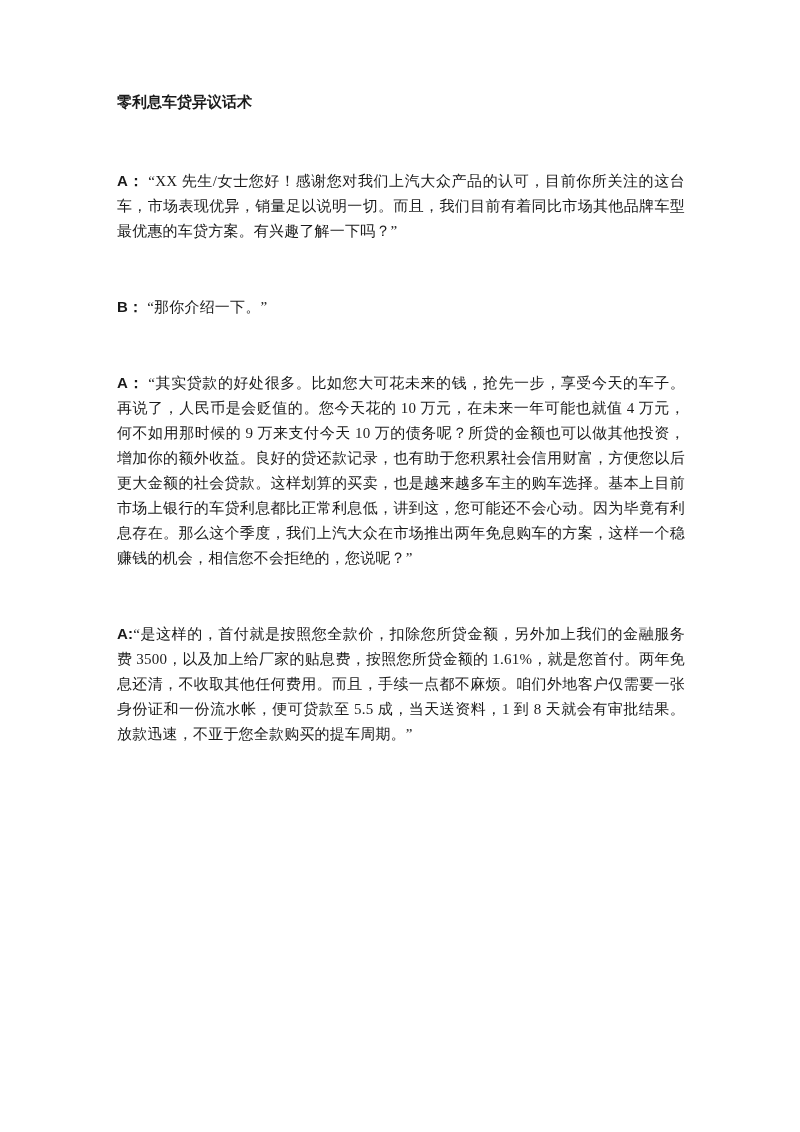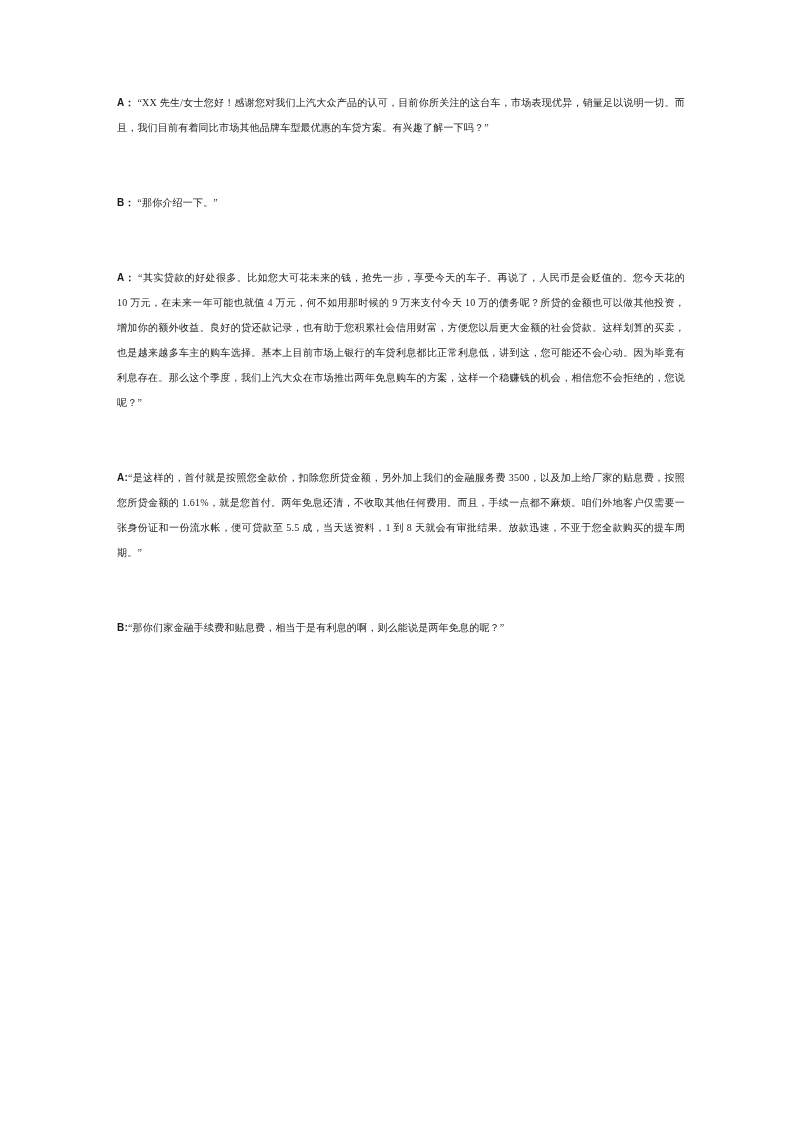--- a/index.html
+++ b/index.html
@@ -21,41 +21,41 @@
     padding: 90px 115px 0 117px;
     background: #ffffff;
   }
   .doc-title {
     font-size: 15px;
     font-weight: bold;
     line-height: 25px;
     margin: 0 0 53px 0;
   }
   .para {
-    font-size: 10px;
+    font-size: 15px;
     line-height: 25px;
     margin: 0 0 50px 0;
     text-align: justify;
     letter-spacing: 0.2px;
   }
   .speaker {
     font-weight: bold;
     font-family: "Liberation Sans", "DejaVu Sans", sans-serif;
   }
 </style>
 </head>
 <body>
 
 <div class="page">
+  <h1 class="doc-title">零利息车贷异议话术</h1>
   <div>
   <p class="para"><span class="speaker">A：</span><span class="text"> “XX 先生/女士您好！感谢您对我们上汽大众产品的认可，目前你所关注的这台车，市场表现优异，销量足以说明一切。而且，我们目前有着同比市场其他品牌车型最优惠的车贷方案。有兴趣了解一下吗？”</span></p>
 
   <p class="para"><span class="speaker">B：</span><span class="text"> “那你介绍一下。”</span></p>
 
   <p class="para"><span class="speaker">A：</span><span class="text"> “其实贷款的好处很多。比如您大可花未来的钱，抢先一步，享受今天的车子。再说了，人民币是会贬值的。您今天花的 10 万元，在未来一年可能也就值 4 万元，何不如用那时候的 9 万来支付今天 10 万的债务呢？所贷的金额也可以做其他投资，增加你的额外收益。良好的贷还款记录，也有助于您积累社会信用财富，方便您以后更大金额的社会贷款。这样划算的买卖，也是越来越多车主的购车选择。基本上目前市场上银行的车贷利息都比正常利息低，讲到这，您可能还不会心动。因为毕竟有利息存在。那么这个季度，我们上汽大众在市场推出两年免息购车的方案，这样一个稳赚钱的机会，相信您不会拒绝的，您说呢？”</span></p>
 
 
   <p class="para"><span class="speaker">A:</span><span class="text">“是这样的，首付就是按照您全款价，扣除您所贷金额，另外加上我们的金融服务费 3500，以及加上给厂家的贴息费，按照您所贷金额的 1.61%，就是您首付。两年免息还清，不收取其他任何费用。而且，手续一点都不麻烦。咱们外地客户仅需要一张身份证和一份流水帐，便可贷款至 5.5 成，当天送资料，1 到 8 天就会有审批结果。放款迅速，不亚于您全款购买的提车周期。”</span></p>
 
-  <p class="para"><span class="speaker">B:</span><span class="text">“那你们家金融手续费和贴息费，相当于是有利息的啊，则么能说是两年免息的呢？”</span></p>
 
 </div>
 </div>
 
 </body></html>

